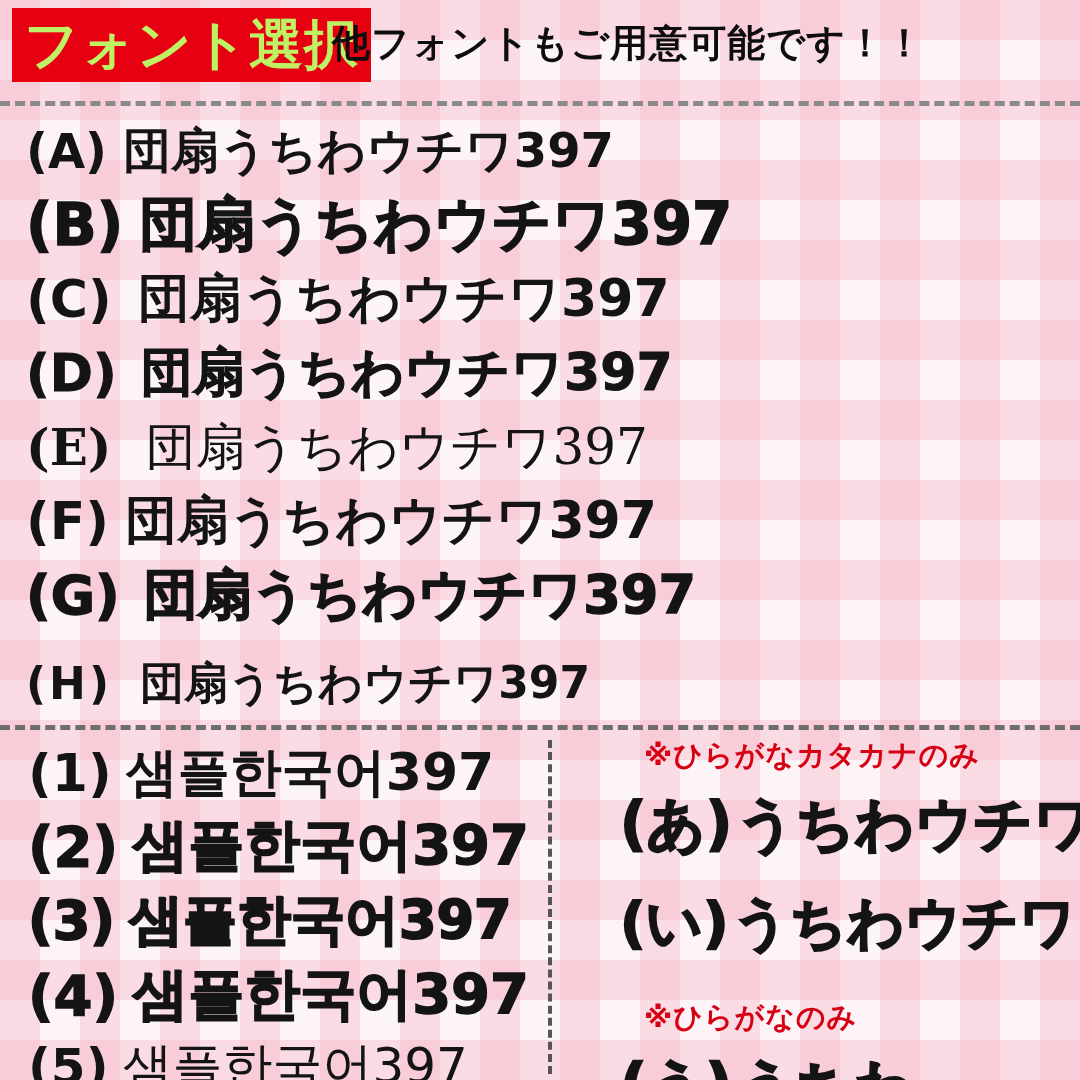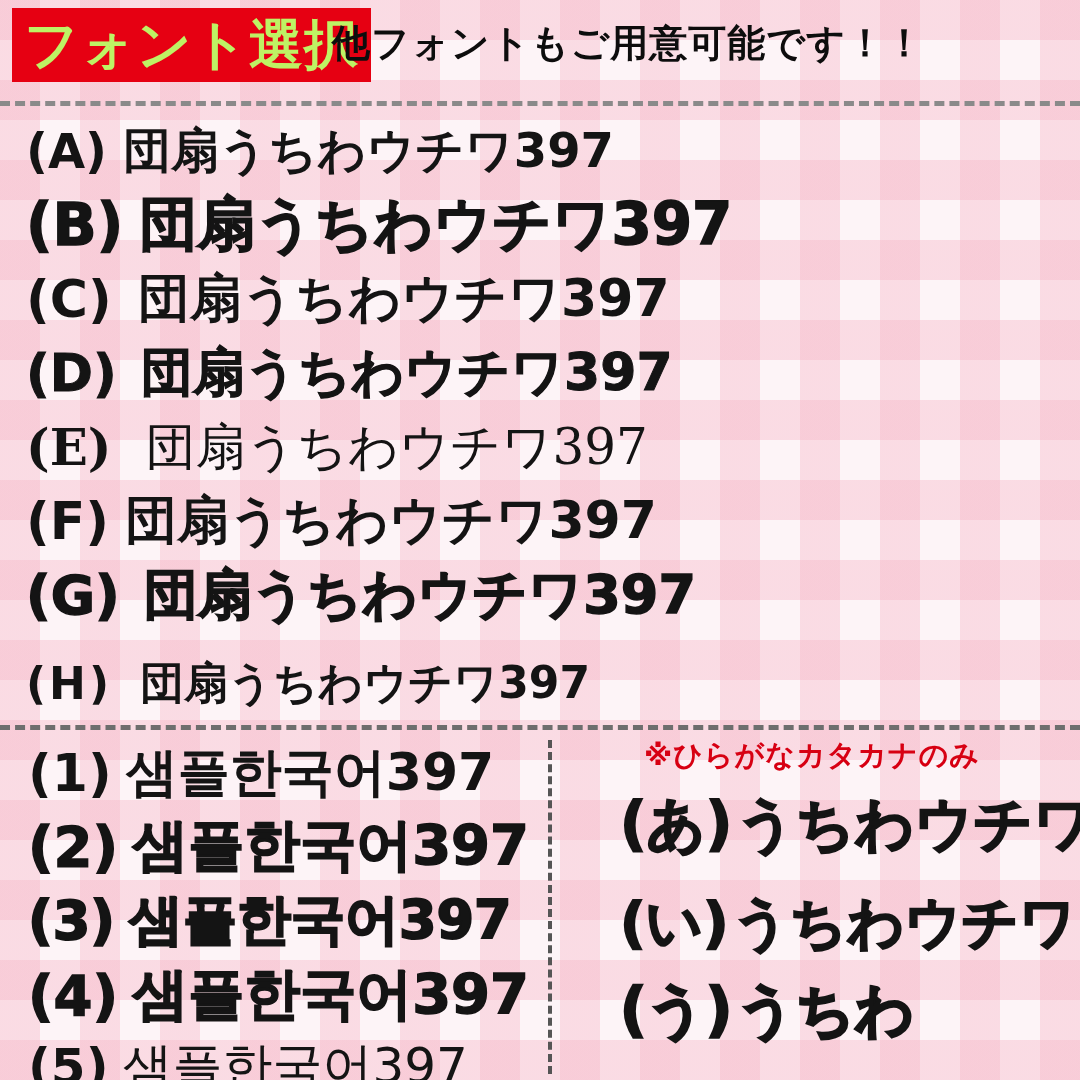--- a/index.html
+++ b/index.html
@@ -180,19 +180,20 @@
   <div class="bottom-right">
     <div class="note">※ひらがなカタカナのみ</div>
     <div class="arow astyle-a">
       <span class="lbl">(あ)</span>
       <span class="txt">うちわウチワ</span>
     </div>
     <div class="arow astyle-i">
       <span class="lbl">(い)</span>
       <span class="txt">うちわウチワ</span>
     </div>
+    <div class="note note-2">※ひらがなのみ</div>
     <div class="arow astyle-u">
       <span class="lbl">(う)</span>
       <span class="txt">うちわ</span>
     </div>
   </div>
 
 </div>
 
 </body></html>

